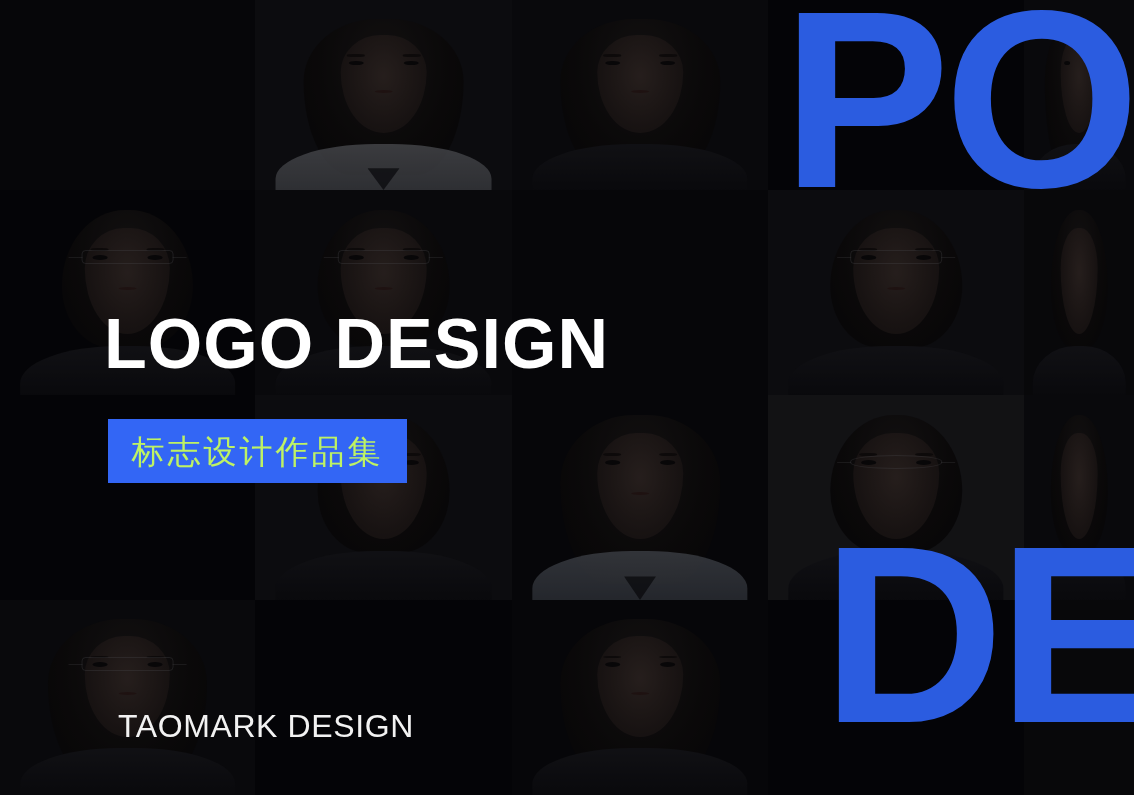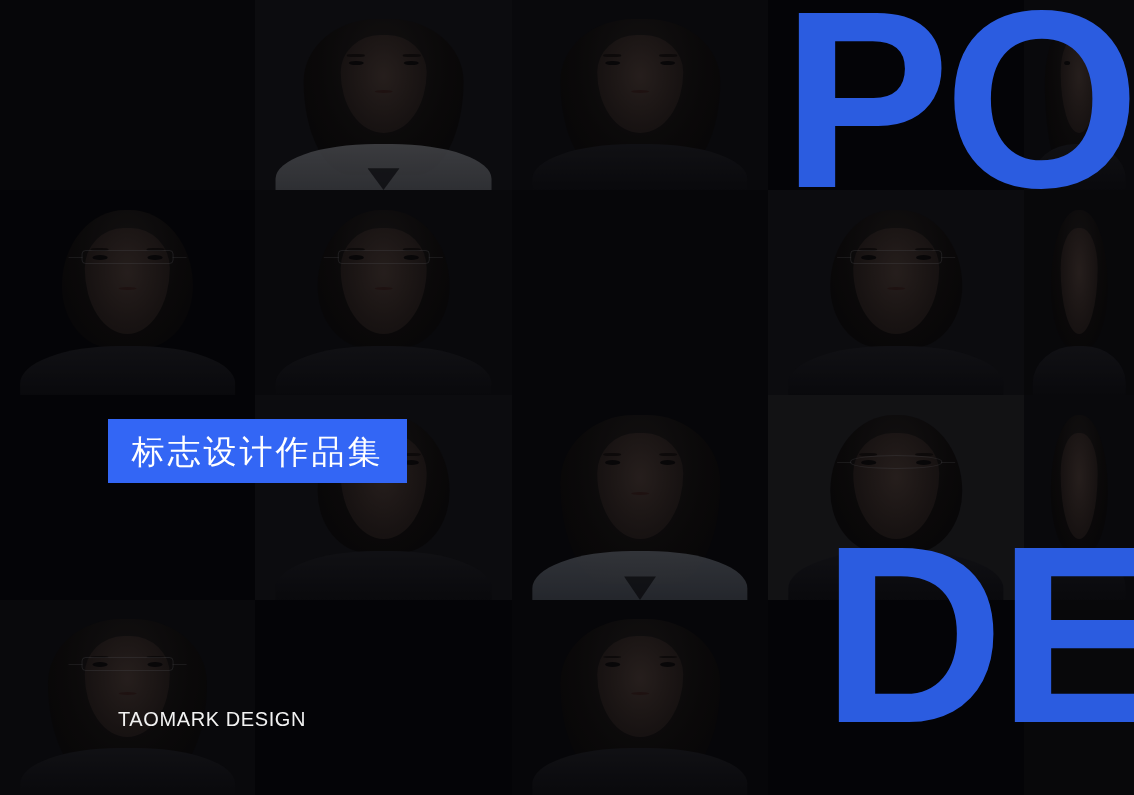--- a/index.html
+++ b/index.html
@@ -209,31 +209,31 @@
     height: 64px;
     background: #3366f5;
     display: flex;
     align-items: center;
     justify-content: center;
   }
   #subtitle-text {
     font-family: "DejaVu Sans", sans-serif;
     font-size: 33px;
     font-weight: 400;
-    color: #ffffff;
+    color: #bef264;
     letter-spacing: 3px;
     line-height: 1;
   }
 
   
   #brand-name {
     position: absolute;
     left: 118px;
     top: 708px;
-    font-size: 20px;
+    font-size: 32px;
     font-weight: 400;
     color: #f2f2f2;
     letter-spacing: .6px;
     white-space: nowrap;
     text-align: center;
   }
 </style>
 </head>
 <body>
 
@@ -399,20 +399,21 @@
     </div>
     <div class="photo-cell tint-d"></div>
     <div class="photo-cell tint-f"></div>
   </div>
 
   <div id="dim-overlay"></div>
 
   <div class="bigletters" id="bigletters-row-1">PO</div>
   <div class="bigletters" id="bigletters-row-3">DE</div>
 
+  <div id="headline">LOGO DESIGN</div>
 
   <div id="subtitle-badge">
     <span id="subtitle-text">标志设计作品集</span>
   </div>
 
   <div id="brand-name">TAOMARK DESIGN</div>
 
 </div>
 
 </body></html>

